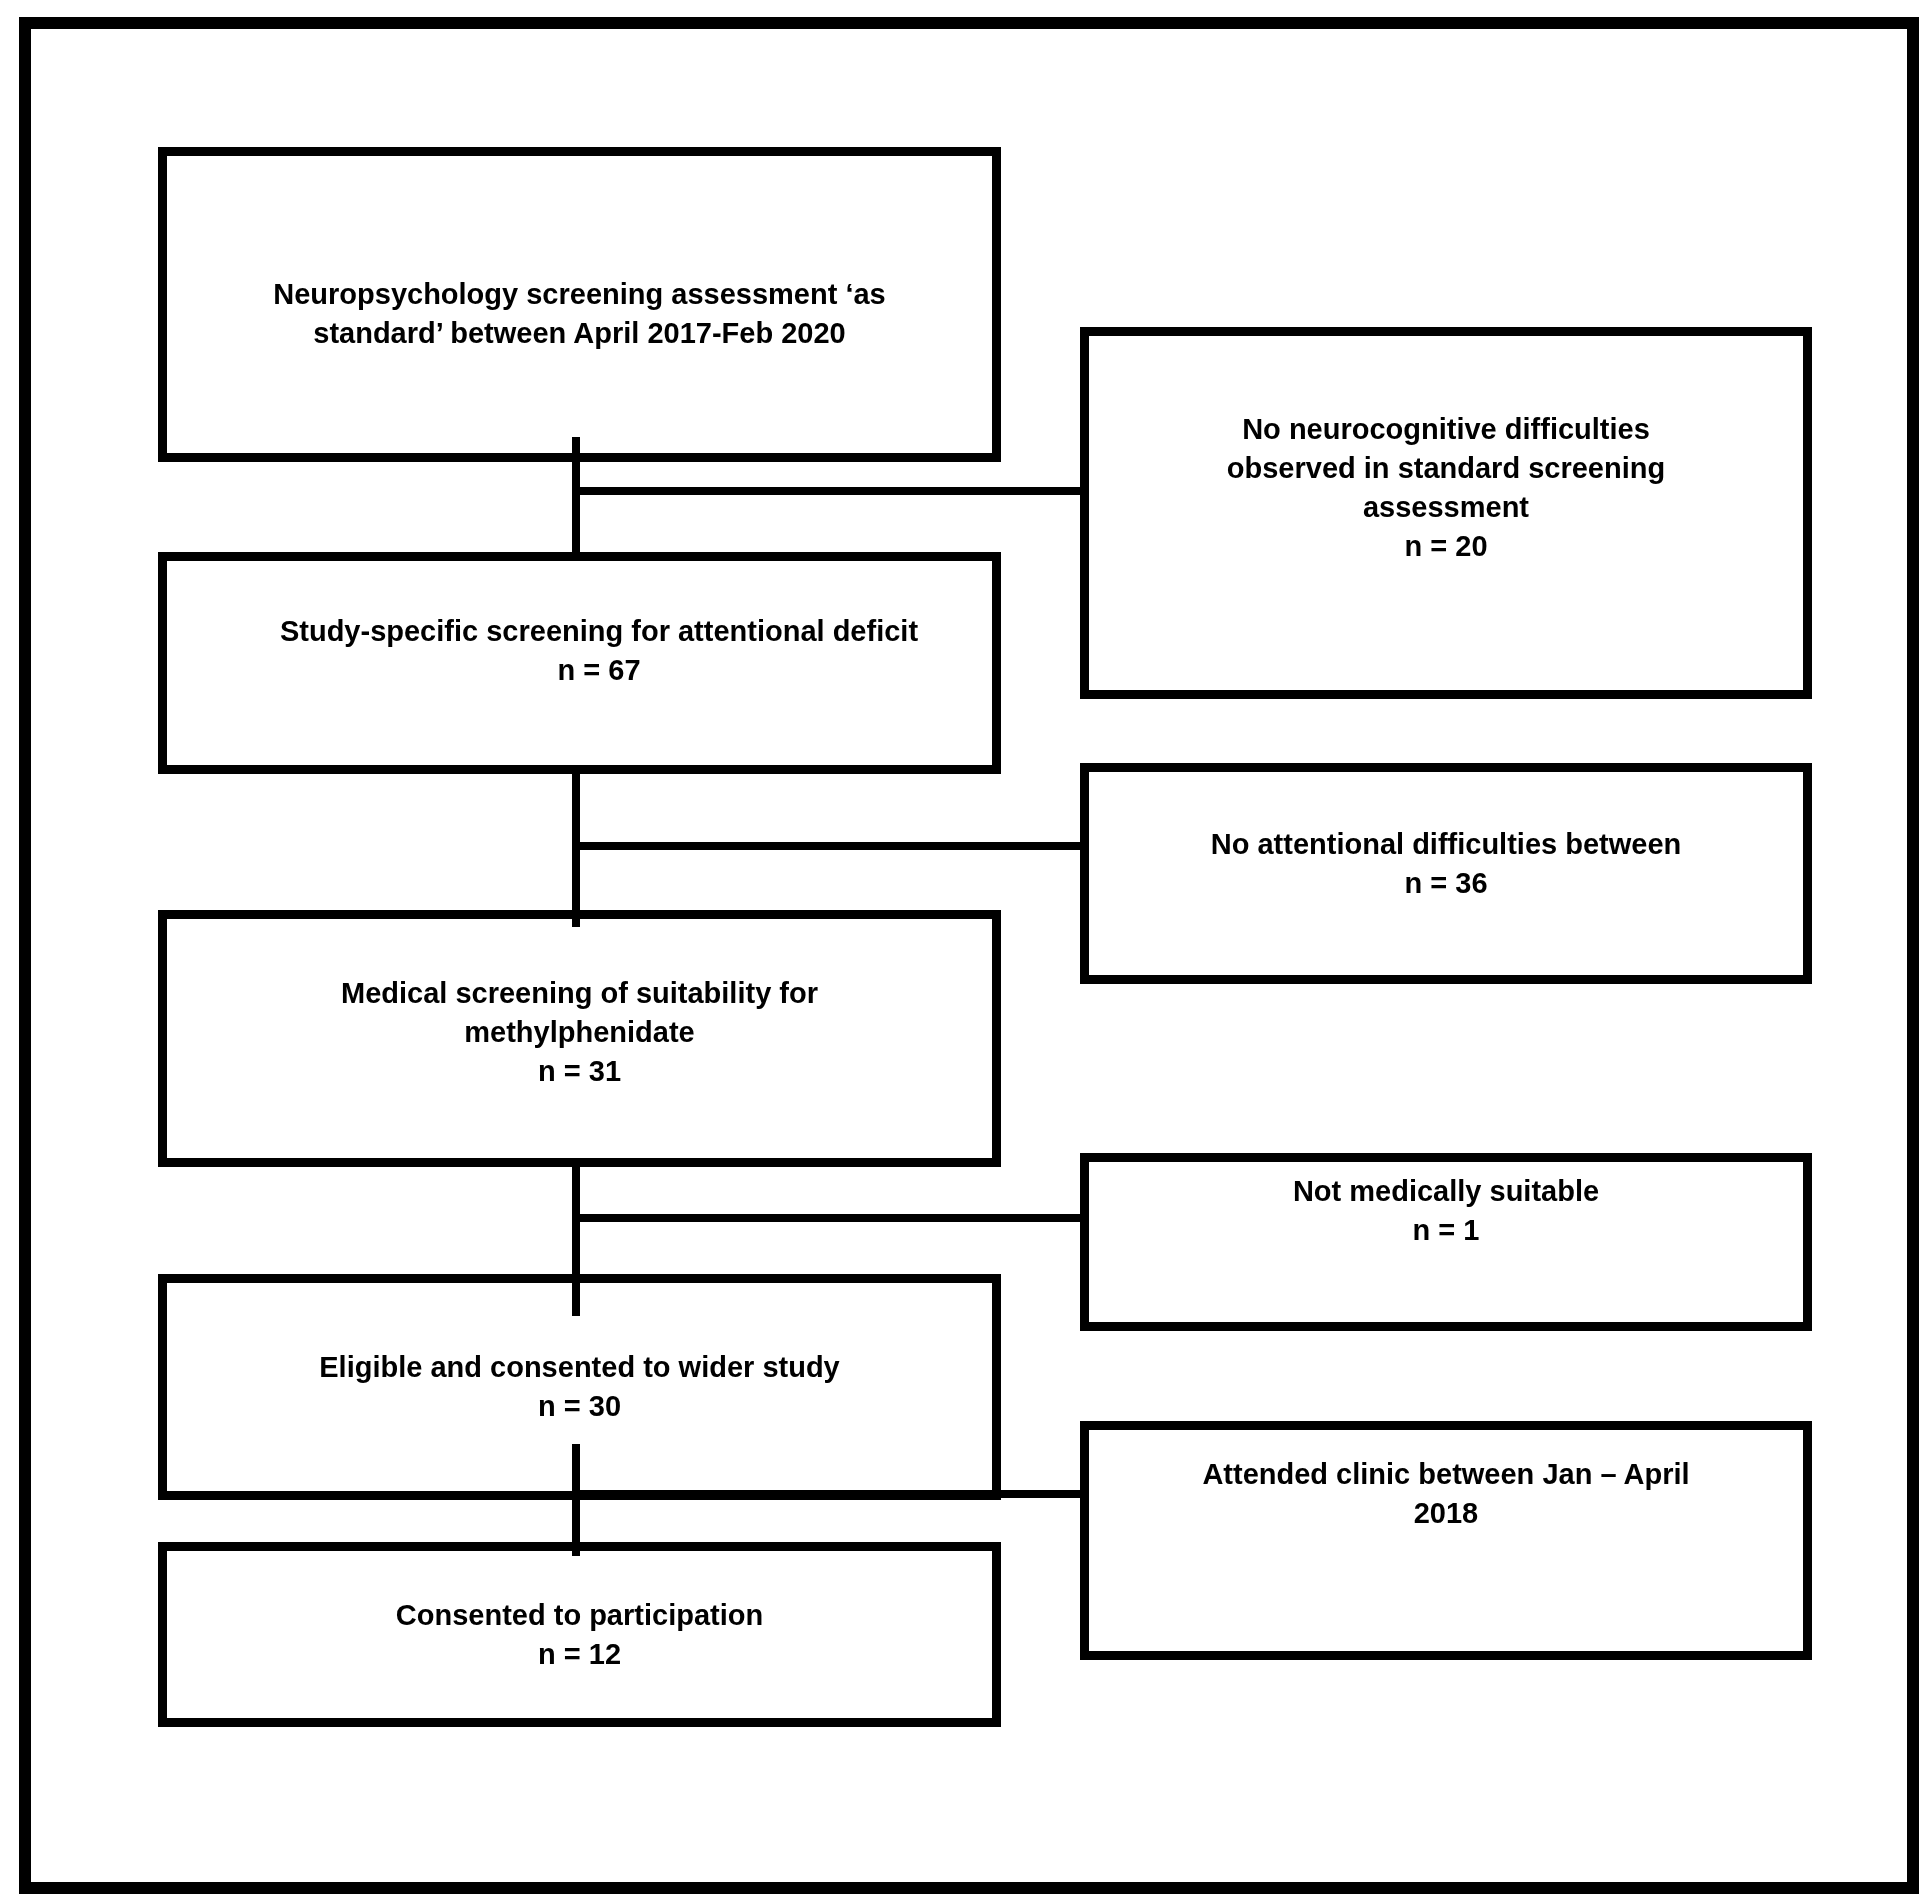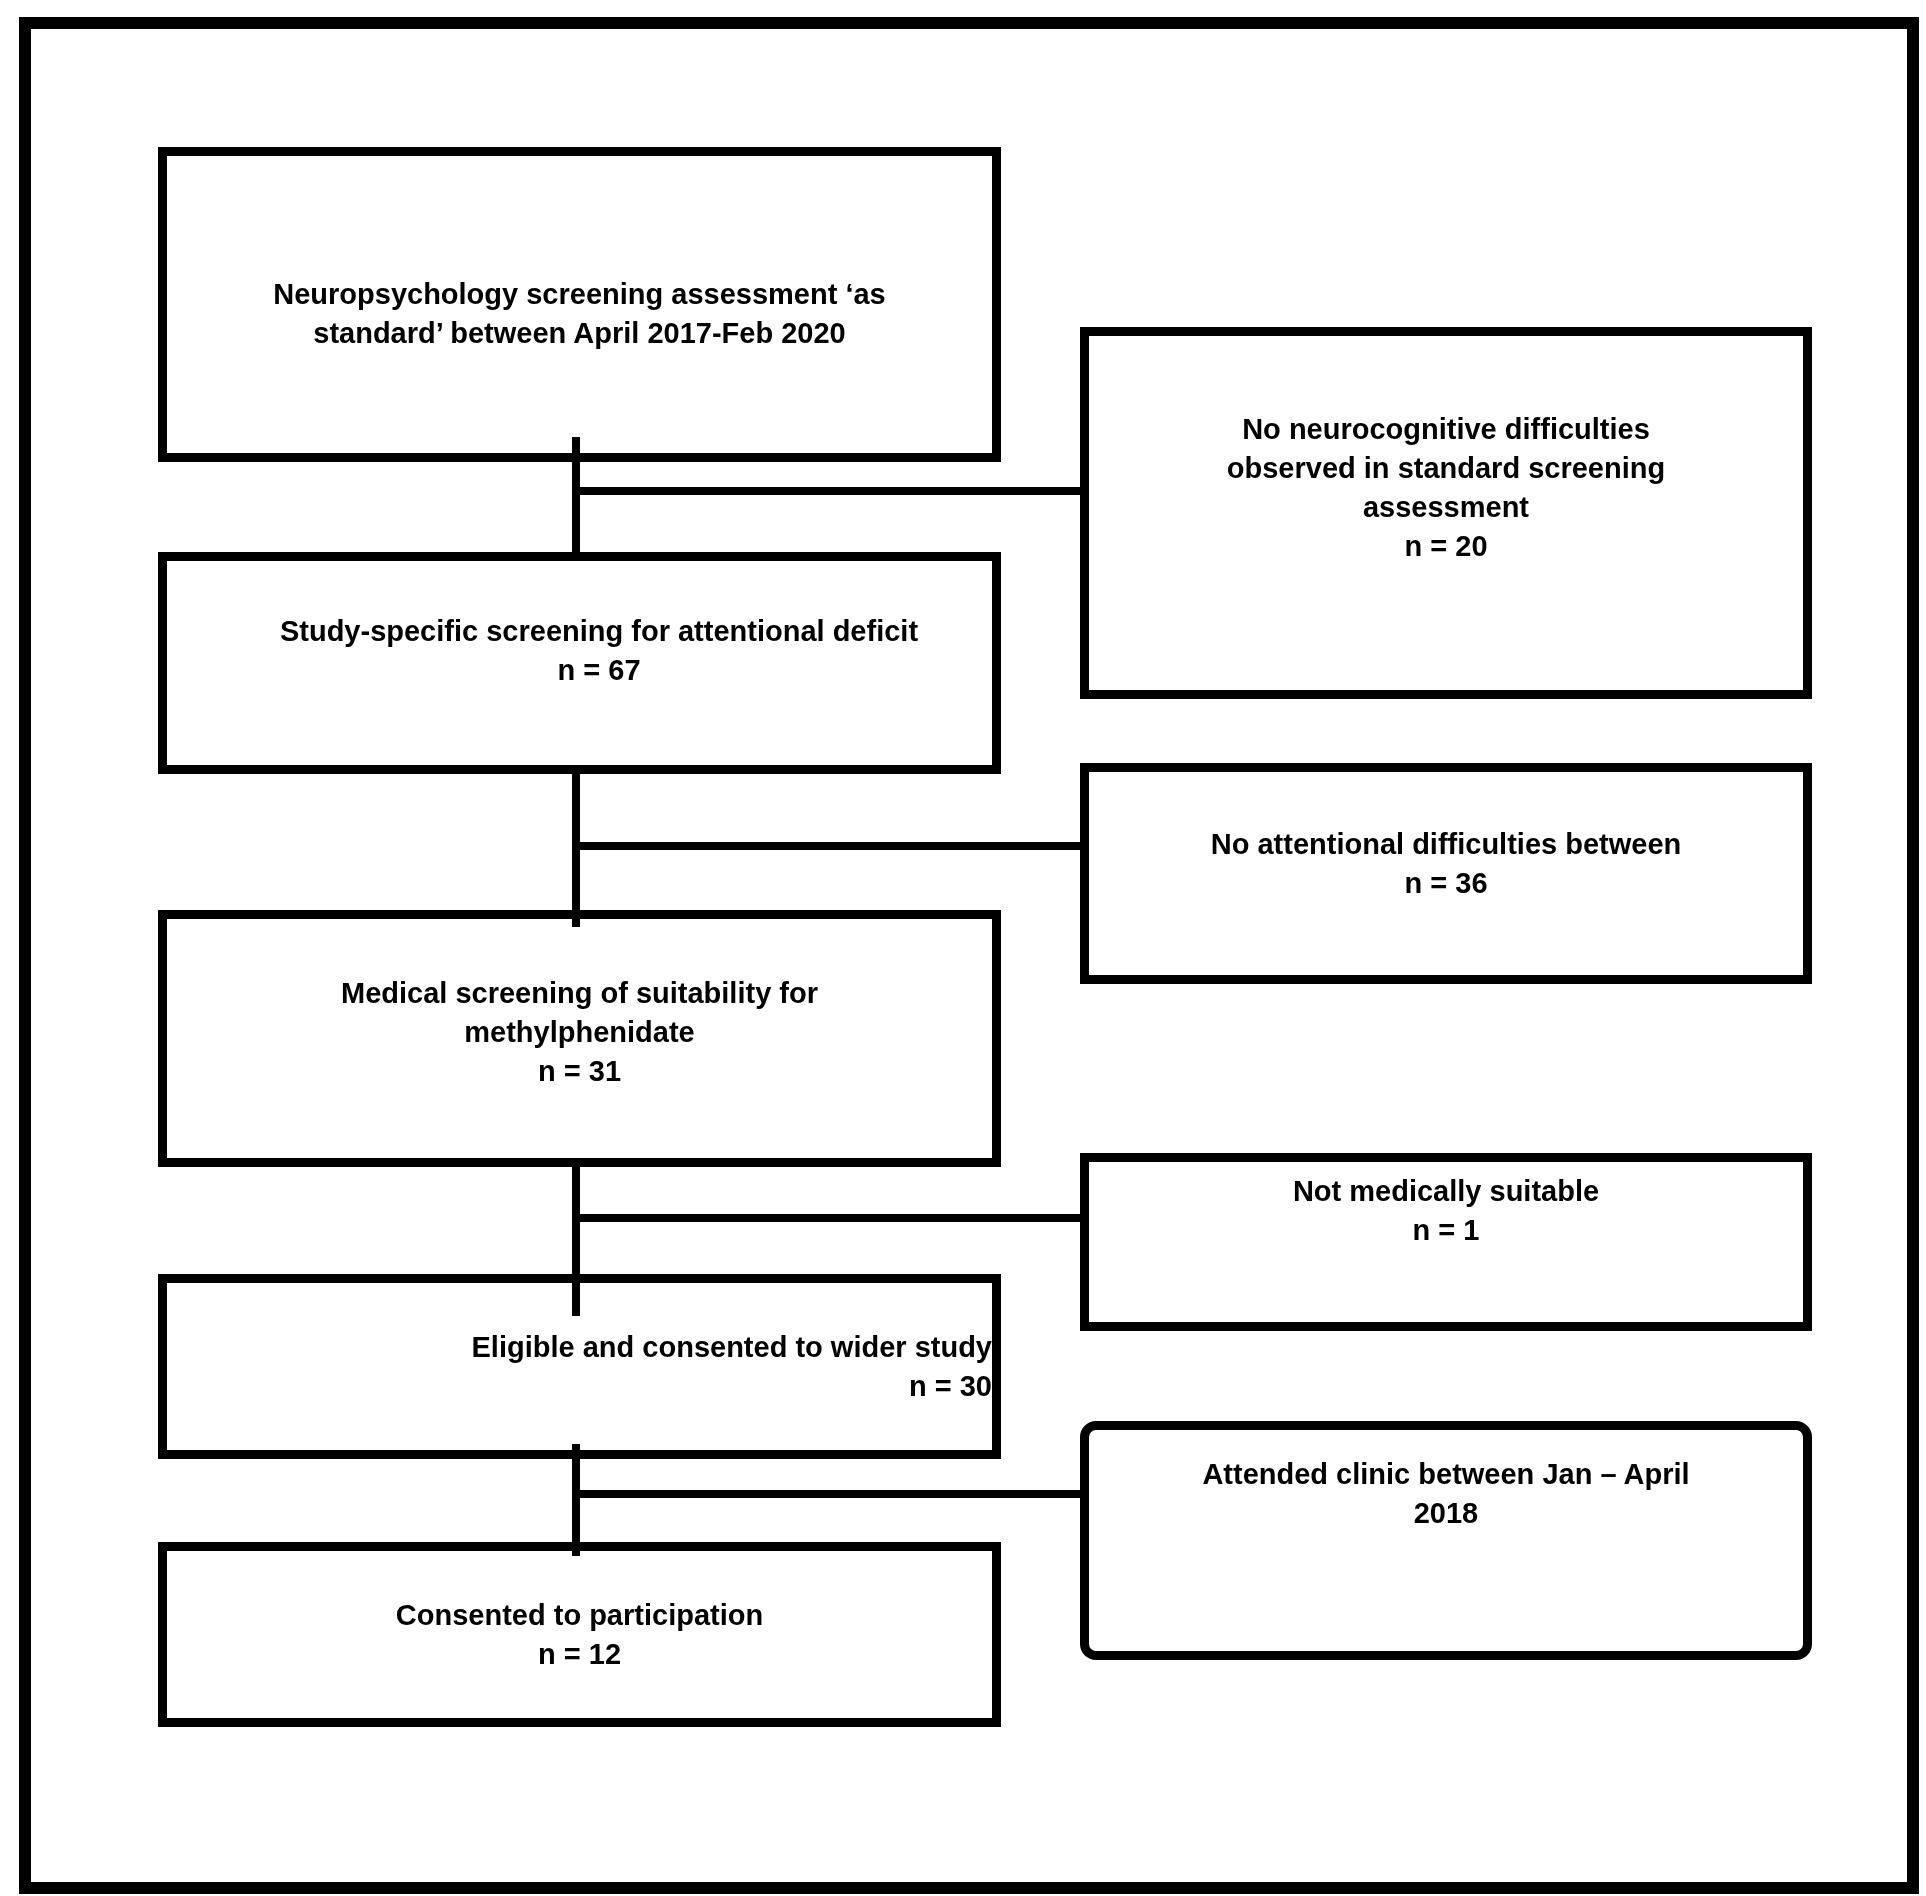--- a/index.html
+++ b/index.html
@@ -50,30 +50,30 @@
   }
   .left-col  { left: 158px;  width: 843px; }
   .right-col { left: 1080px; width: 732px; }
 
   .b1 { top: 127px;  height: 315px; margin-top: 20px; }
   .b1 .txt { padding-top: 18.6px; }
   .b2 { top: 552px;  height: 222px; padding-left: 39px; }
   .b2 .txt { padding-bottom: 25px; }
   .b3 { top: 910px; height: 257px; }
   .b3 .txt { padding-bottom: 12.4px; }
-  .b4 { top: 1274px; height: 185px; text-align: right; }
+  .b4 { top: 1274px; height: 226px; }
   .b5 { top: 1542px; height: 185px; }
 
   .r1 { top: 327px;  height: 372px; }
   .r1 .txt { padding-bottom: 50px; }
   .r2 { top: 763px; height: 221px; }
   .r2 .txt { padding-bottom: 18.6px; }
   .r3 { top: 1153px; height: 178px; }
   .r3 .txt { padding-bottom: 62px; }
-  .r4 { top: 1421px; height: 239px; border-radius: 16px; }
+  .r4 { top: 1421px; height: 239px; }
   .r4 .txt { padding-bottom: 93px; }
 
   .vline {
     position: absolute;
     left: 572px;
     width: 8px;
     background: #000000;
     z-index: 3;
   }
   .hline {

